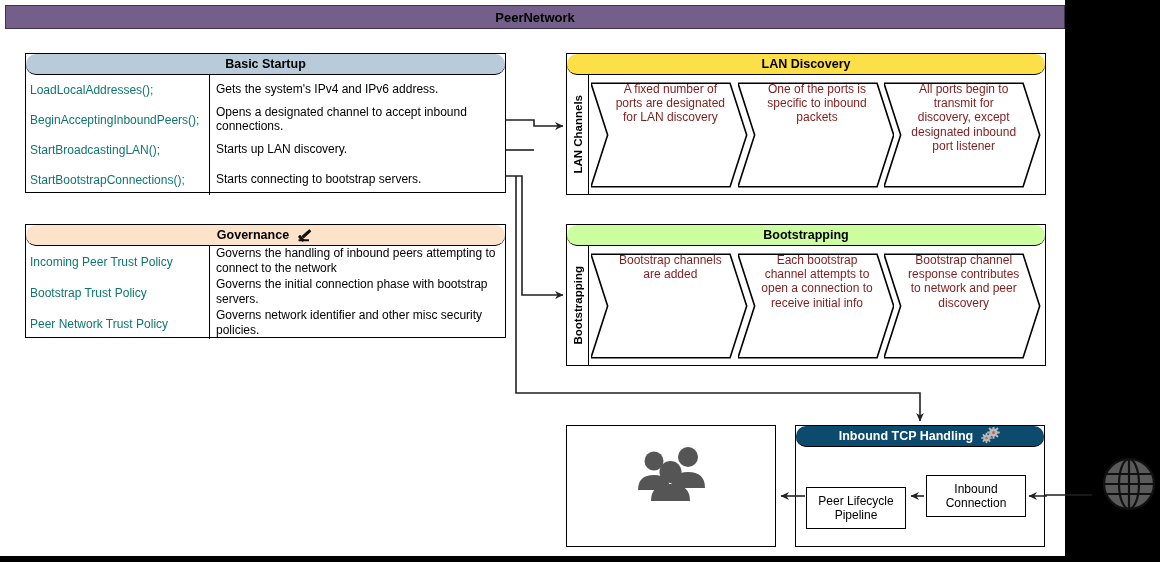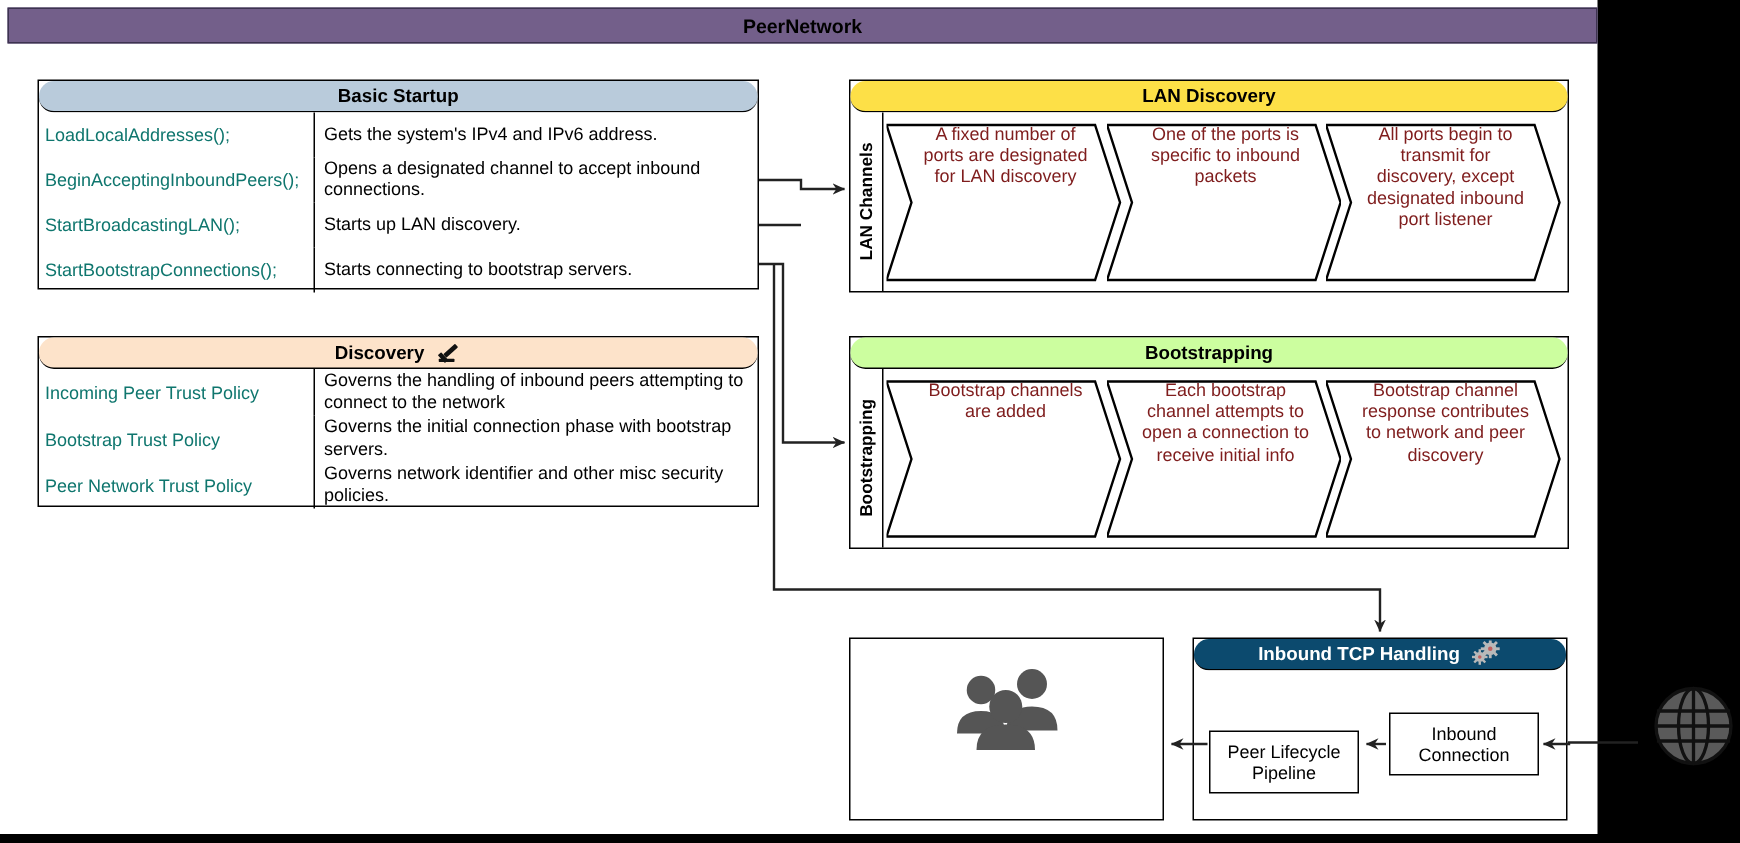--- a/index.html
+++ b/index.html
@@ -137,21 +137,21 @@
       </div>
       <div class="trow">
         <div class="c1">StartBootstrapConnections();</div>
         <div class="c2">Starts connecting to bootstrap servers.</div>
       </div>
     </div>
   </div>
 
   <div class="panel" id="governance">
     <div class="panel-head">
-      <span>Discovery</span>
+      <span>Governance</span>
       <span style="display:inline-flex;">
         <svg width="17" height="15" viewBox="0 0 17 15">
           <g fill="#111">
             <rect x="1.5" y="11.2" width="10.5" height="2.1" rx="0.4"></rect>
             <g transform="rotate(-42 9 6)">
               <rect x="4.2" y="4.6" width="10.5" height="3.1" rx="0.5"></rect>
               <rect x="1.1" y="2.6" width="3.0" height="7.1" rx="0.5"></rect>
             </g>
           </g>
         </svg>

